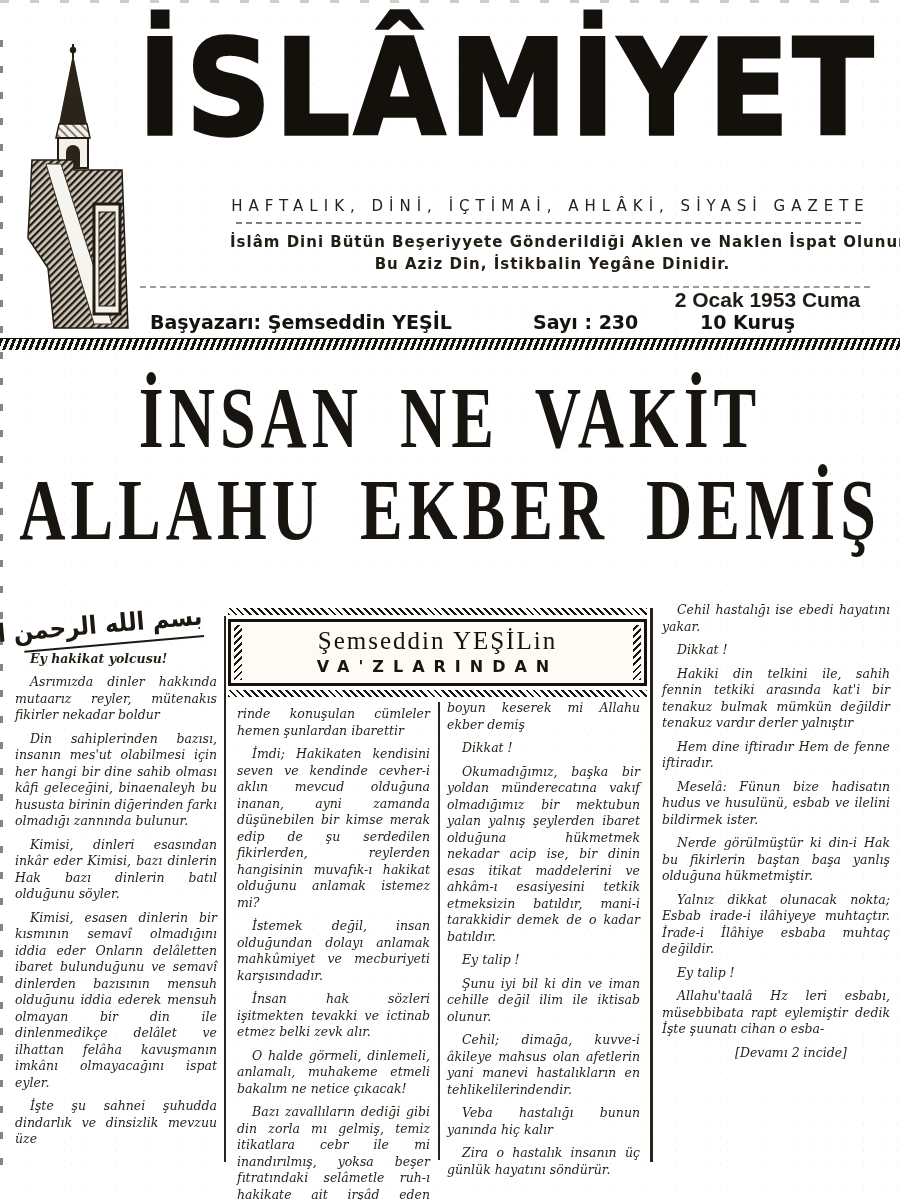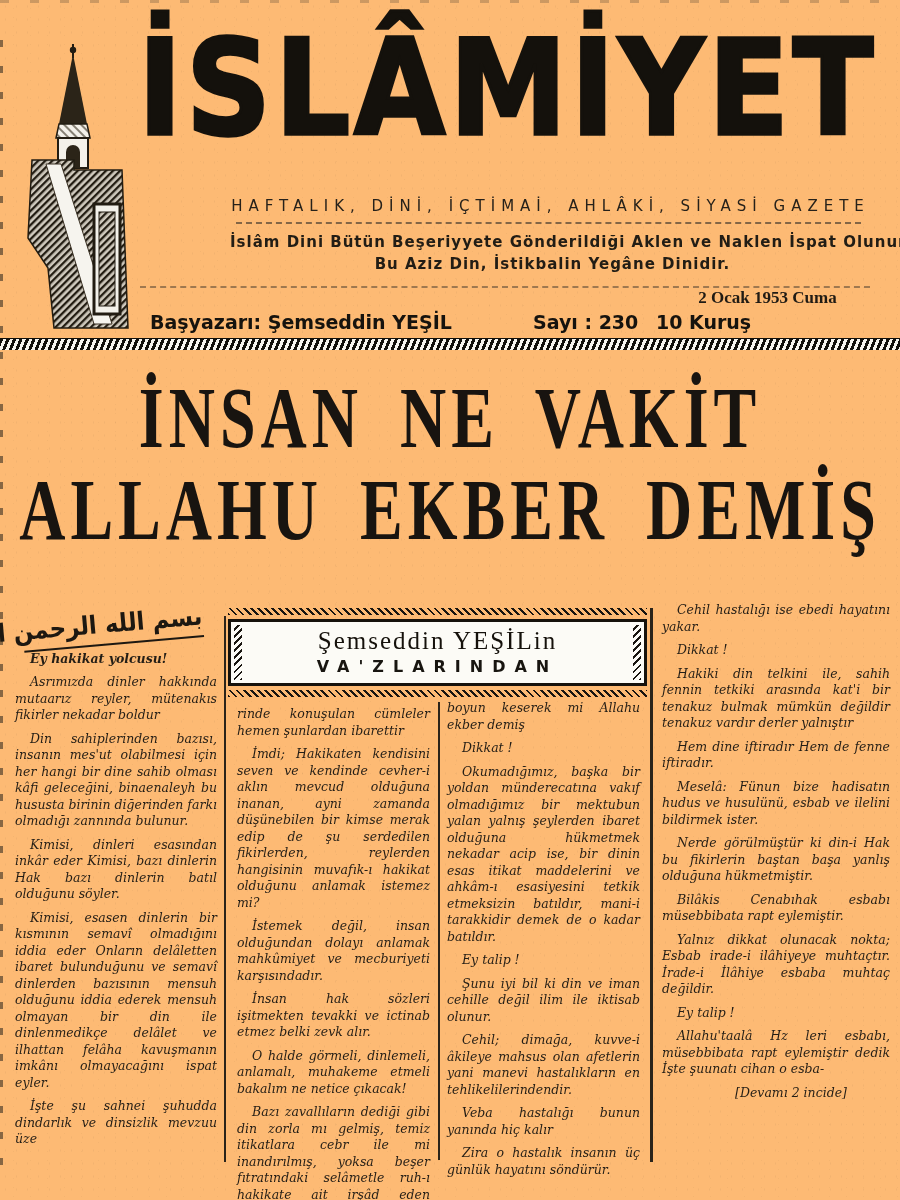--- a/index.html
+++ b/index.html
@@ -1,20 +1,20 @@
 <!DOCTYPE html>
 <html><head>
 <meta charset="utf-8">
 <style>
   html,body{margin:0;padding:0;background:#e8e6e0;}
   .page{
     position:relative;
     width:900px;height:1200px;
     margin:0 auto;
-    background:#fdba74;
+    background:#ffffff;
     color:#201b14;
     font-family:"DejaVu Serif", serif;
     overflow:hidden;
   }
   .page::before{ 
     content:"";position:absolute;inset:0;pointer-events:none;
     background-image:radial-gradient(rgba(45,38,25,0.055) 0.7px, transparent 1px),
                      radial-gradient(rgba(45,38,25,0.04) 0.6px, transparent 1px);
     background-size:11px 13px, 17px 9px;
     background-position:0 0, 5px 4px;
@@ -43,27 +43,27 @@
   .rule2{left:140px;top:286px;width:730px;opacity:.5;}
   .motto{
     position:absolute;left:230px;width:645px;text-align:center;
     font-family:"DejaVu Sans", sans-serif;font-weight:bold;font-size:15px;
     color:#221d15;letter-spacing:1px;white-space:nowrap;
   }
   .motto1{top:233px;}
   .motto2{top:255px;}
   .date{
     position:absolute;left:660px;top:288px;width:215px;text-align:center;
-    font-family:Liberation Serif, serif;font-weight:bold;font-size:17px;white-space:nowrap;
+    font-family:Liberation Sans, sans-serif;font-weight:bold;font-size:21px;white-space:nowrap;
   }
   .infoline{position:absolute;top:311px;font-family:"DejaVu Sans", sans-serif;
     font-weight:bold;font-size:19px;color:#16130e;white-space:nowrap;}
   .editor{left:150px;}
   .issue{left:505px;margin-left:28px;}
-  .price{left:656px;}
+  .price{left:700px;}
   .divider{
     position:absolute;left:0;top:338px;width:900px;height:11px;
     background:repeating-linear-gradient(112deg,#12100b 0 3px,#f7f5ef 3px 6px);
     border-top:1px solid #12100b;
   }
   
   .headline{
     position:absolute;left:0;width:900px;text-align:center;margin:0;
     font-family:"Liberation Serif", serif;font-weight:bold;color:#181410;
     font-size:64px;letter-spacing:5px;word-spacing:16px;line-height:1;
@@ -206,20 +206,19 @@
     <p>Zira o hastalık insanın üç günlük hayatını söndürür.</p>
   </div>
 
   <div class="col col4">
     <p>Cehil hastalığı ise ebedi hayatını yakar.</p>
     <p>Dikkat !</p>
     <p>Hakiki din telkini ile, sahih fennin tetkiki arasında kat'i bir tenakuz bulmak mümkün değildir tenakuz vardır derler yalnıştır</p>
     <p>Hem dine iftiradır Hem de fenne iftiradır.</p>
     <p>Meselâ: Fünun bize hadisatın hudus ve husulünü, esbab ve ilelini bildirmek ister.</p>
     <p>Nerde görülmüştür ki din-i Hak bu fikirlerin baştan başa yanlış olduğuna hükmetmiştir.</p>
-    <p>Bilâkis Cenabıhak esbabı müsebbibata rapt eylemiştir.</p>
     <p>Yalnız dikkat olunacak nokta; Esbab irade-i ilâhiyeye muhtaçtır. İrade-i İlâhiye esbaba muhtaç değildir.</p>
     <p>Ey talip !</p>
     <p>Allahu'taalâ Hz leri esbabı, müsebbibata rapt eylemiştir dedik İşte şuunatı cihan o esba-</p>
     <p class="cont">[Devamı 2 incide]</p>
   </div>
 
 </div>
 
 </body></html>

